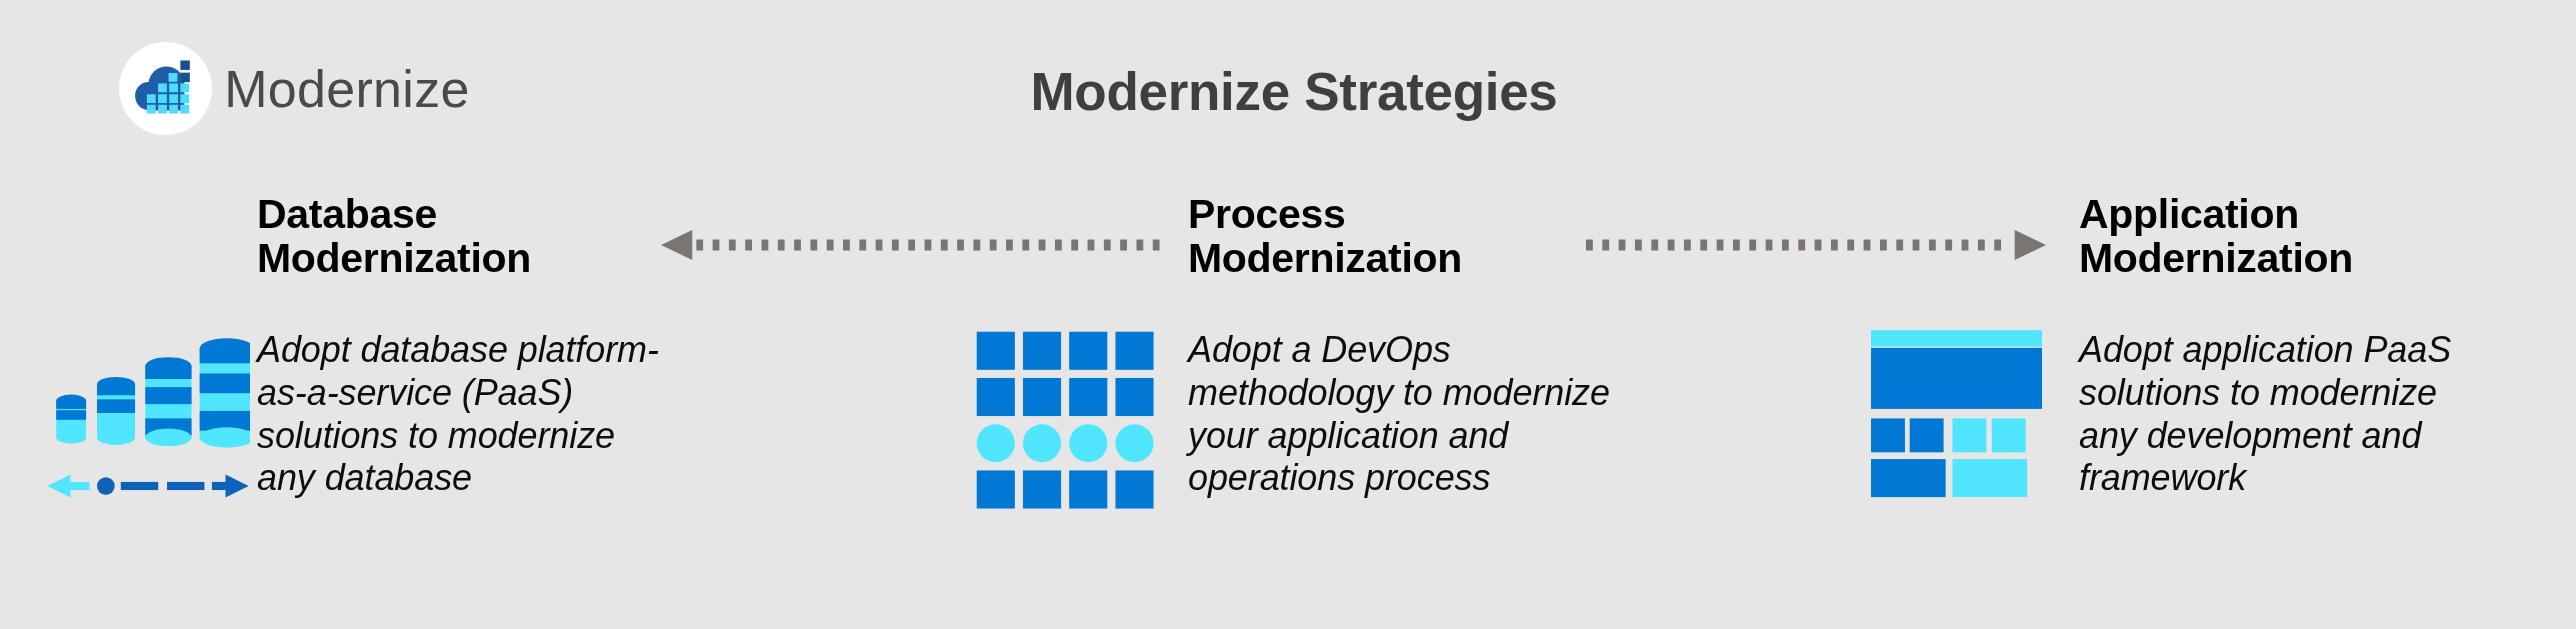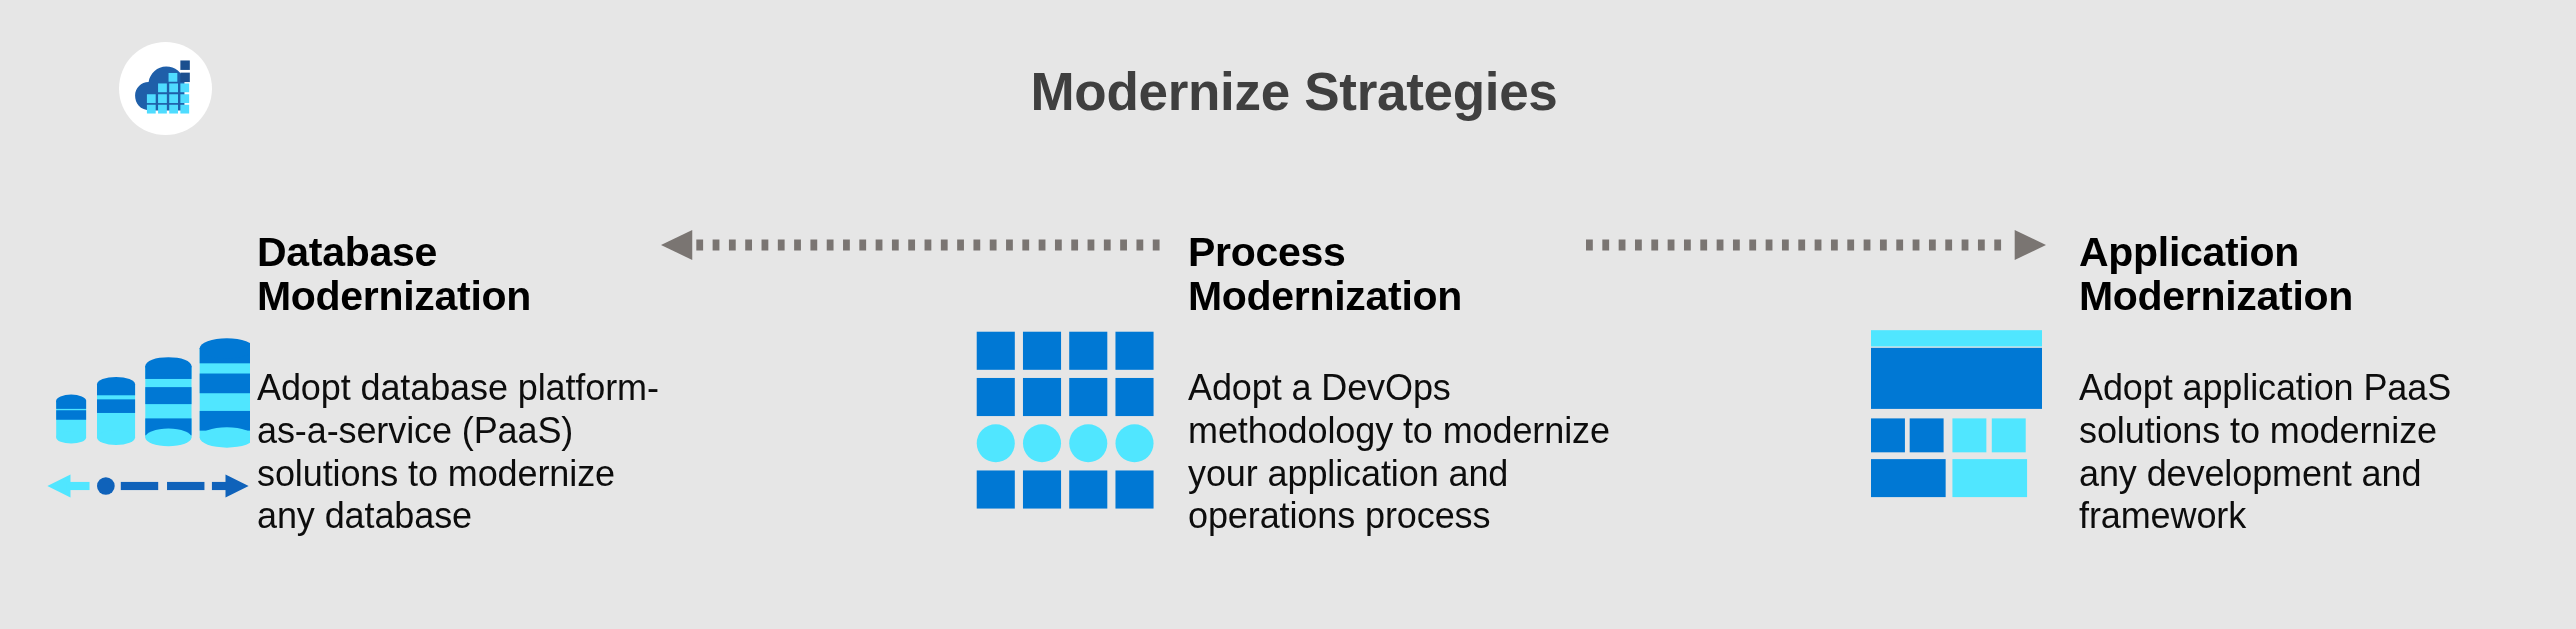--- a/index.html
+++ b/index.html
@@ -54,21 +54,20 @@
     font-weight: bold;
     color: #3f3f3f;
     letter-spacing: -0.3px;
     line-height: 1;
   }
 
   
   .column {
     position: absolute;
     top: 193px;
-    margin-top: 38px;
   }
   #col-database    { left: 257px;  width: 537px; }
   #col-process     { left: 1188px; width: 564px; }
   #col-application { left: 2079px; width: 490px; }
 
   .col-heading {
     font-size: 41px;
     font-weight: bold;
     color: #000000;
     line-height: 1.07;
@@ -86,20 +85,21 @@
     gap: 9.5px;
   }
   .col-body {
     font-size: 36px;
     font-weight: 400;
     color: #0d0d0d;
     line-height: 1.19;
     letter-spacing: -0.1px;
     white-space: pre-line;
     margin: 0;
+    font-style: italic;
   }
 
   
   .connector {
     position: absolute;
     top: 230px;
     height: 30px;
     display: flex;
     align-items: center;
   }
@@ -135,20 +135,21 @@
         <rect x="26.5" y="79.5" width="13" height="13" fill="#4fdcff"></rect>
         <rect x="43" y="79.5" width="13" height="13" fill="#4fdcff"></rect>
         <rect x="59.5" y="79.5" width="13" height="13" fill="#4fdcff"></rect>
         <rect x="76" y="79.5" width="13" height="13" fill="#4fdcff"></rect>
 
         <rect x="76" y="14" width="14" height="14" fill="#1b4f8f"></rect>
         <rect x="76" y="32" width="14" height="14" fill="#1b4f8f"></rect>
       </svg>
     </span>
   </div>
+  <div id="brand-wordmark">Modernize</div>
 </div>
 
 <div id="deck-title">Modernize Strategies</div>
 
 <div id="connector-left" class="connector">
   <svg width="504" height="30" viewBox="0 0 742 44" aria-hidden="true">
     <polygon points="0,22 46,0 46,44" fill="#7a7572"></polygon>
     <line x1="52" y1="22" x2="742" y2="22" stroke="#7a7572" stroke-width="16" stroke-dasharray="10 14"></line>
   </svg>
 </div>

